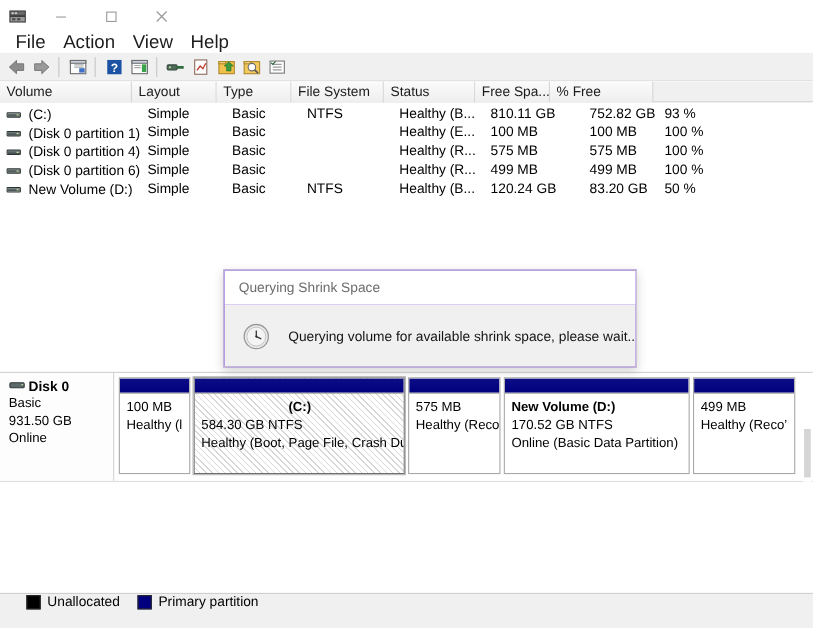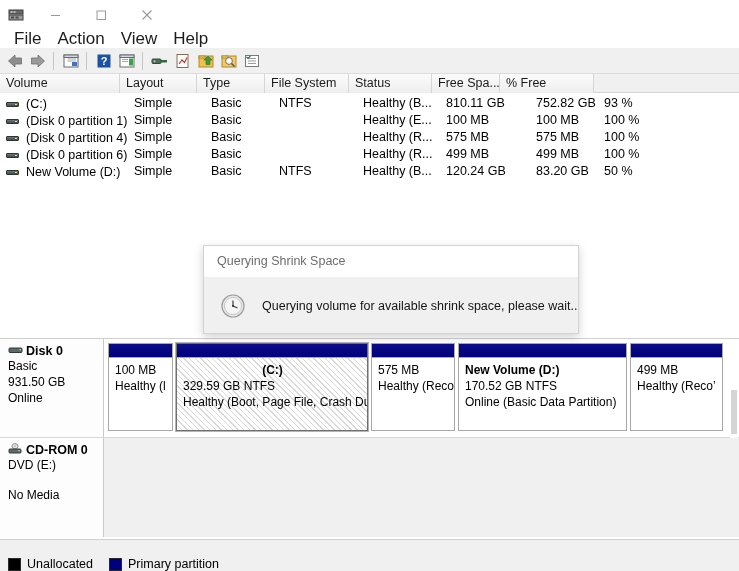--- a/index.html
+++ b/index.html
@@ -176,22 +176,22 @@
   .part.selected { border: 1px solid #707070; outline: 1px solid #b5b5b5; }
   .part .pcenter { text-align: center; }
 
   .cdempty { flex: 1 1 auto; background: #f0f0f0; margin: 0; border-left: 0; }
 
   
   .legend {
     position: absolute; left: 0; top: 539px; width: 739px; height: 32px;
     background: #f0f0f0;
     border-top: 1px solid #cfcfcf;
-    display: flex; align-items: flex-end;
-    padding-left: 8px;
+    display: flex; align-items: flex-start;
+    padding-left: 24px;
   }
   .legitem { display: flex; align-items: center; margin-right: 16px; font-size: 12.5px; }
   .swatch { width: 13px; height: 13px; margin-right: 6px; border: 1px solid #2a2a2a; }
 
   
   .vscroll-mini {
     position: absolute; right: 1px; top: 344px; width: 8px; height: 94px;
     background: #ffffff;
   }
   .vscroll-mini .thumb {
@@ -460,21 +460,21 @@
             <div class="pname"></div>
             <div>100 MB</div>
             <div>Healthy (l</div>
           </div>
         </div>
 
         <div class="part hatched selected" style="width:192px">
           <div class="capbar"></div>
           <div class="pbody">
             <div class="pname pcenter">(C:)</div>
-            <div>329.59 GB NTFS</div>
+            <div>584.30 GB NTFS</div>
             <div>Healthy (Boot, Page File, Crash Du</div>
           </div>
         </div>
 
         <div class="part" style="width:84px">
           <div class="capbar"></div>
           <div class="pbody">
             <div class="pname"></div>
             <div>575 MB</div>
             <div>Healthy (Reco’</div>
@@ -494,38 +494,20 @@
           <div class="capbar"></div>
           <div class="pbody">
             <div class="pname"></div>
             <div>499 MB</div>
             <div>Healthy (Reco’</div>
           </div>
         </div>
       </div>
     </div>
 
-    <div class="diskrow cd">
-      <div class="diskinfo">
-        <div class="dtitle">
-          <span class="ic">
-            <svg width="16" height="14" viewBox="0 0 16 14">
-              <ellipse cx="7" cy="3.2" rx="3" ry="2.6" fill="#e7e7e7" stroke="#8d8d8d"></ellipse>
-              <circle cx="7" cy="3.2" r="0.8" fill="#9a9a9a"></circle>
-              <rect x="1" y="6" width="12" height="4" rx="1" fill="#5d6a6a" stroke="#313a3a"></rect>
-              <rect x="10.3" y="7.2" width="1.6" height="1" fill="#cfe6a0"></rect>
-            </svg>
-          </span>
-          <span>CD-ROM 0</span>
-        </div>
-        <div class="dline">DVD (E:)</div>
-        <div class="dline gap">No Media</div>
-      </div>
-      <div class="cdempty"></div>
-    </div>
   </div>
 
   <div class="vscroll-mini">
     <div class="thumb"></div>
   </div>
 
   <div class="legend">
     <div class="legitem">
       <span class="swatch" style="background:#000000"></span>
       <span>Unallocated</span>

